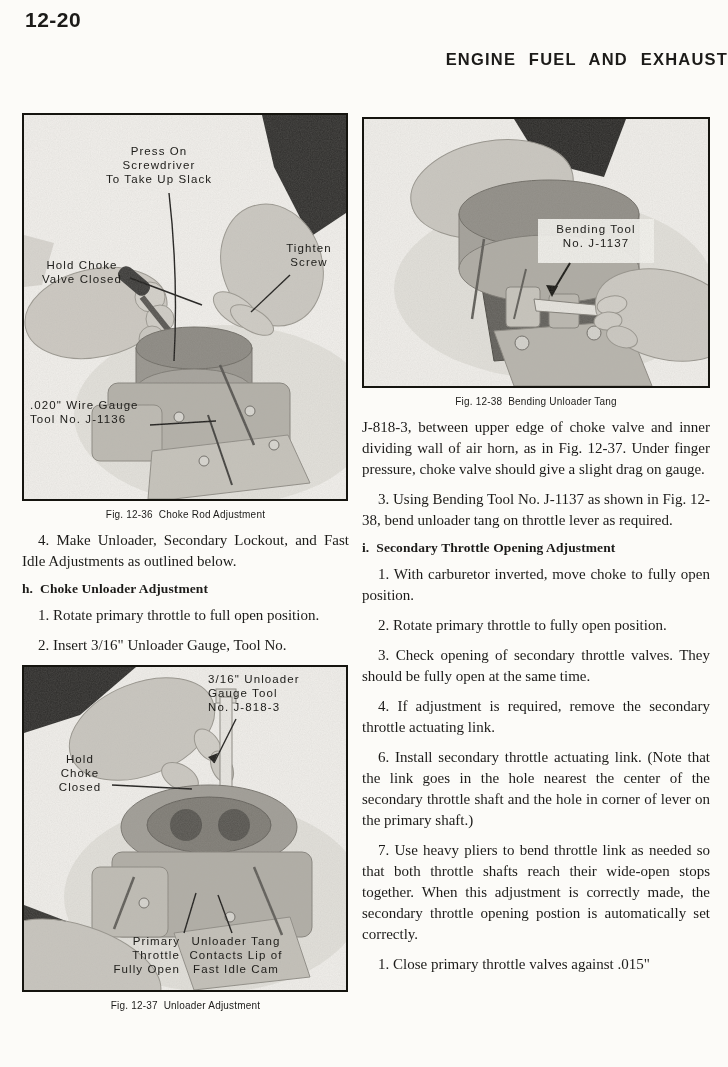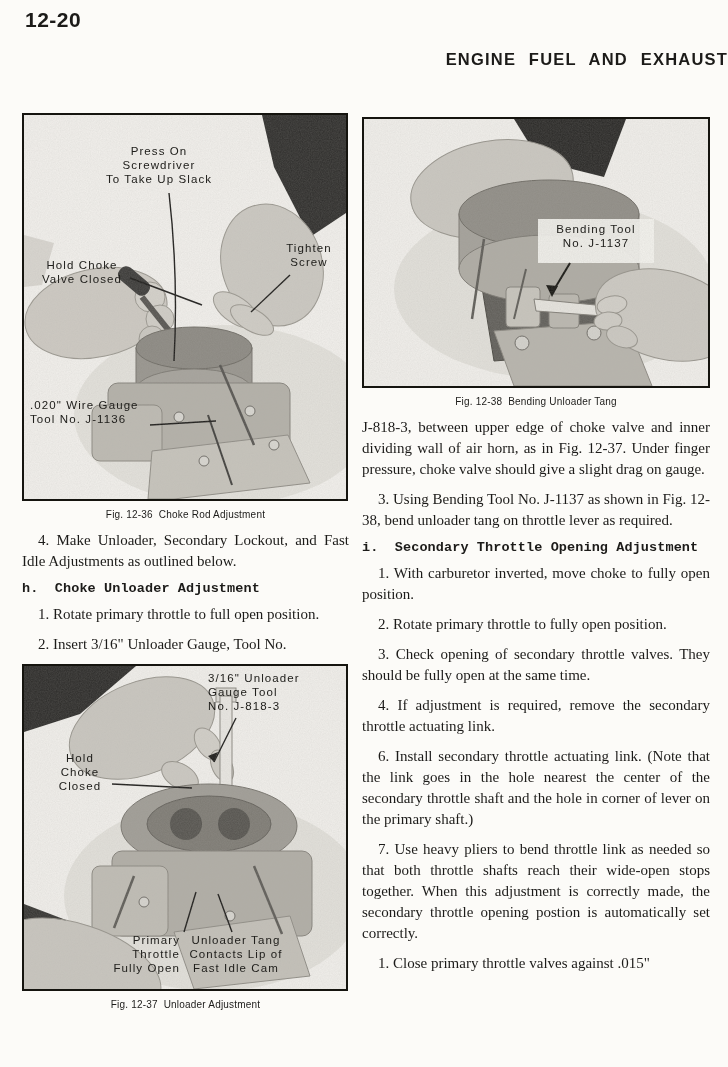--- a/index.html
+++ b/index.html
@@ -35,21 +35,21 @@
   .ta-c{text-align:center}.ta-l{text-align:left}.ta-r{text-align:right}
   .caption{
     text-align:center;font-family:"Liberation Sans",sans-serif;font-weight:normal;
     font-size:10px;letter-spacing:.2px;margin:8px 0 10px;white-space:pre-wrap;
   }
   .para{
     font-size:15px;line-height:1.4;text-align:justify;margin:0 0 9px;
   }
   .indent{text-indent:16px;}
   .section-heading{
-    font-family:Liberation Mono, monospace;font-weight:bold;
+    font-family:Liberation Serif, serif;font-weight:bold;
     font-size:13.5px;margin:0 0 8px;white-space:pre-wrap;letter-spacing:.1px;
   }
   .fig37{margin-top:2px;}
   .fig38{margin-top:4px;}
 </style>
 </head>
 <body>
 
 <svg width="0" height="0" style="position:absolute" aria-hidden="true">
   <defs>

